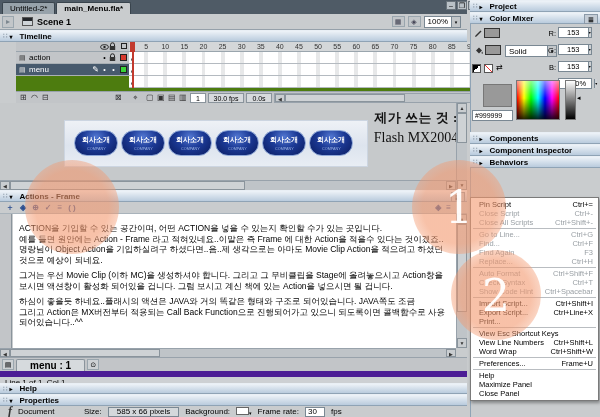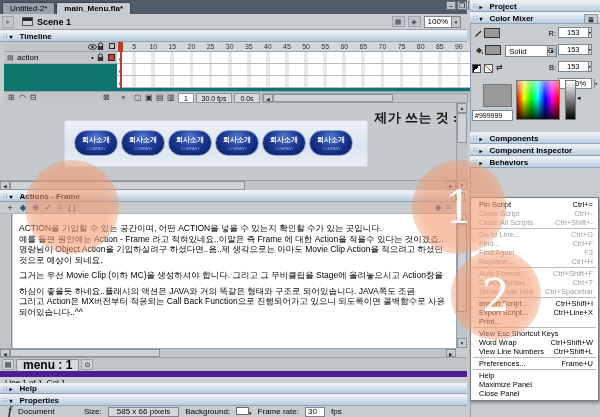--- a/index.html
+++ b/index.html
@@ -20,21 +20,21 @@
 .editbar{position:absolute;left:0;top:14px;width:467px;height:16px;background:#c9ccce;border-bottom:1px solid #96a1aa;display:flex;align-items:center}
 .ebtn{width:12px;height:12px;border:1px solid #9aa6ae;background:#c2c6c9;margin-left:2px;color:#7b868e;font-size:8px;line-height:10px;text-align:center}
 .clapper{width:11px;height:9px;background:linear-gradient(#23262a 0 3px,#cfd4d8 3px);border:1px solid #555;margin-left:8px}
 .scenelbl{font-weight:bold;margin-left:4px}
 .ebright{margin-left:auto;display:flex;align-items:center;gap:3px;margin-right:6px}
 .eicon{width:13px;height:11px;border:1px solid #9aa6ae;background:#c2c6c9;font-size:7px;text-align:center;line-height:10px;color:#445}
 .combo{display:flex;border:1px solid #7a8893;background:#fff;height:12px;align-items:center}
 .comboval{padding:0 3px;font-size:8px;min-width:26px}
 .combobtn{width:9px;height:100%;background:#c2c6c9;border-left:1px solid #7a8893;font-size:5px;text-align:center;line-height:10px}
 
-.tlbody{position:absolute;left:4px;top:42px;width:467px;height:61px;background:#0f766e}
+.tlbody{position:absolute;left:16px;top:42px;width:467px;height:61px;background:#4d7c0f}
 .lhead{position:absolute;left:0;top:0;width:113px;height:10px;background:#c2c5c8;border-bottom:1px solid #9aa5ad;display:flex;justify-content:flex-end;align-items:center}
 .lcell{width:9px;text-align:center;font-size:7px}
 .swcell{width:11px;text-align:center}
 .ruler{position:absolute;left:113px;top:0;width:354px;height:10px;background:#d4d7d9;border-bottom:1px solid #9aa5ad;font-size:7px;color:#333;overflow:hidden}
 .rnum{position:absolute;top:1px;width:14px;text-align:center}
 .playhead{position:absolute;left:114px;top:0;width:5px;height:10px;background:#c23a2e}
 .phline{position:absolute;left:116px;top:10px;width:2px;height:36px;background:#c23a2e;z-index:3}
 .lrows{position:absolute;left:0;top:10px;width:113px}
 .lrow{height:12px;display:flex;align-items:center;border-bottom:1px solid #a9b0b5;background:#c2c5c8;padding-left:3px}
 .lrow.sel{background:#475a6d;color:#fff}
@@ -70,21 +70,21 @@
 .atool{position:absolute;left:0;top:202px;width:467px;height:12px;background:#c9ccce;border-bottom:1px solid #a9b3bb;display:flex;align-items:center;gap:6px;padding-left:6px;color:#2a4d8f;font-weight:bold;font-size:8px}
 .aticon{line-height:12px}
 .atright{margin-left:auto;margin-right:16px;display:flex;gap:5px}
 .sgutter{position:absolute;left:0;top:214px;width:12px;height:134px;background:#c2c5c8;border-right:1px solid #8a949c}
 .stext{position:absolute;left:13px;top:214px;width:443px;height:134px;background:#fff;overflow:hidden;padding:9px 0 0 6px;font-size:8.5px;line-height:10.5px}
 .sline{white-space:nowrap}
 .sline.gap{height:5px}
 .shscroll{position:absolute;left:0;top:348px;width:456px;height:9px;background:#bfc4c8;border-top:1px solid #98a2ab;display:flex}
 .tabrow{position:absolute;left:0;top:357px;width:467px;height:14px;background:#c2c5c8;border-top:1px solid #98a2ab;display:flex;align-items:flex-end;padding-left:2px;gap:2px}
 .snavbtn{width:12px;height:11px;border:1px solid #9aa6ae;background:#cdd1d4;font-size:7px;text-align:center;line-height:10px;margin-bottom:1px}
-.stab{height:12px;background:#d6dadd;border:1px solid #8a949c;border-bottom:none;padding:0 6px;font-size:12px;font-weight:bold;line-height:11px;border-radius:2px 2px 0 0}
+.stab{height:12px;background:#d6dadd;border:1px solid #8a949c;border-bottom:none;padding:0 13px;font-size:10px;font-weight:bold;line-height:11px;border-radius:2px 2px 0 0}
 .sstatus{position:absolute;left:0;top:371px;width:467px;height:12px;background:#cdd0d3;border-top:6px solid #4c1d95;font-size:8px;line-height:11px;padding-left:5px}
 
 .pbody{position:absolute;left:0;top:406px;width:467px;height:11px;background:#c9ccce;display:flex;align-items:flex-start;gap:6px;padding:1px 0 0 8px;font-size:8px}
 .flogo{font-family:"Liberation Serif",serif;font-style:italic;font-weight:bold;font-size:12px;color:#333;line-height:9px}
 .sizebtn{border:1px solid #7a8893;background:#d4d8db;padding:0 8px;height:10px;line-height:8px;font-size:8px}
 .bgsw{width:13px;height:8px;background:#fff;border:1px solid #666;display:inline-block}
 .frin{width:20px;height:10px;border:1px solid #7a8893;background:#fff;line-height:8px;padding-left:2px}
 
 .dock{position:absolute;left:470px;top:0;width:130px;height:417px;background:#c9ccce;border-left:1px solid #8fa3b5}
 .dhead{left:470px;width:130px}
@@ -190,20 +190,28 @@
           <span class="lname">action</span>
           <span class="lcell">•</span>
           <span class="lcell">
             <svg width="7" height="9" viewBox="0 0 7 9">
               <path d="M1.5 4V2.8a2 2 0 0 1 4 0V4" fill="none" stroke="#222"></path>
               <rect x="0.8" y="4" width="5.4" height="4" fill="#333"></rect>
             </svg>
           </span>
           <span class="lcell swcell"><span class="swatch" style="background:#d93a2e"></span></span>
         </div>
+        <div class="lrow sel">
+          <span class="licon">▤</span>
+          <span class="lname">menu</span>
+          <span class="pencil">✎</span>
+          <span class="lcell">•</span>
+          <span class="lcell">•</span>
+          <span class="lcell swcell"><span class="swatch" style="background:#3ad43a"></span></span>
+        </div>
       </div>
     <div class="frows">
         <div class="frow"></div>
         <div class="frow"></div>
         <div class="frow"></div>
       </div>
     <div class="tlstat">
       <span class="ticon" style="left:4px">⊞</span>
       <span class="ticon" style="left:15px">◠</span>
       <span class="ticon" style="left:26px">⊟</span>
@@ -246,20 +254,21 @@
           <div class="nblabel">회사소개</div>
           <div class="nbsub">COMPANY</div>
         </div>
         <div class="navbtn">
           <div class="nblabel">회사소개</div>
           <div class="nbsub">COMPANY</div>
         </div>
       </div>
     <div class="note">
       <div class="note1">제가 쓰는 것 :</div>
+      <div class="note2">Flash MX2004</div>
     </div>
     <div class="hscroll" style="bottom:0">
       <span class="sarrow">◀</span>
       <span class="sthumb" style="width:235px"></span>
       <span class="strack"></span>
       <span class="sarrow">▶</span>
     </div>
     <div class="vscroll" style="height:87px">
       <span class="sarrow" style="width:100%">▲</span>
       <span class="vthumb" style="height:30px"></span>
@@ -287,20 +296,21 @@
     </span>
   </div>
   <div class="sgutter"></div>
   <div class="stext">
       <div class="sline">ACTION을 기입할 수 있는 공간이며, 어떤 ACTION을 넣을 수 있는지 확인할 수가 있는 곳입니다.</div>
       <div class="sline">예를 들면 원안에는 Action - Frame 라고 적혀있네요..이말은 즉 Frame 에 대한 Action을 적을수 있다는 것이겠죠..</div>
       <div class="sline">명랑님이 Object Action을 기입하실려구 하셨다면..음..제 생각으로는 아마도 Movie Clip Action을 적으려고 하셨던</div>
       <div class="sline">것으로 예상이 되네요.</div>
       <div class="sline gap"></div>
       <div class="sline">그거는 우선 Movie Clip (이하 MC)을 생성하셔야 합니다. 그리고 그 무비클립을 Stage에 올려놓으시고 Action창을</div>
+      <div class="sline">보시면 액션창이 활성화 되어있을 겁니다. 그럼 보시고 계신 책에 있는 Action을 넣으시면 될 겁니다.</div>
       <div class="sline gap"></div>
       <div class="sline">하심이 좋을듯 하네요..플래시의 액션은 JAVA와 거의 똑같은 형태와 구조로 되어있습니다. JAVA쪽도 조금</div>
       <div class="sline">그리고 Action은 MX버전부터 적용되는 Call Back Function으로 진행되어가고 있으니 되도록이면 콜백함수로 사용</div>
       <div class="sline">되어있습니다..^^</div>
     </div>
   <div class="vscroll" style="left:456px;top:214px;height:134px;right:auto">
     <span class="sarrow" style="width:100%">▲</span>
     <span class="vthumb" style="height:88px"></span>
     <span class="strack"></span>
     <span class="sarrow" style="width:100%">▼</span>
@@ -476,26 +486,26 @@
       <div class="mitem">
         <span>Print...</span>
         <span></span>
       </div>
       <div class="msep"></div>
       <div class="mitem">
         <span>View Esc Shortcut Keys</span>
         <span></span>
       </div>
       <div class="mitem">
+        <span>View Line Numbers</span>
+        <span>Ctrl+Shift+L</span>
+      </div>
+      <div class="mitem">
         <span>Word Wrap</span>
         <span>Ctrl+Shift+W</span>
-      </div>
-      <div class="mitem">
-        <span>View Line Numbers</span>
-        <span>Ctrl+Shift+L</span>
       </div>
       <div class="msep"></div>
       <div class="mitem">
         <span>Preferences...</span>
         <span>Frame+U</span>
       </div>
       <div class="msep"></div>
       <div class="mitem">
         <span>Help</span>
         <span></span>

